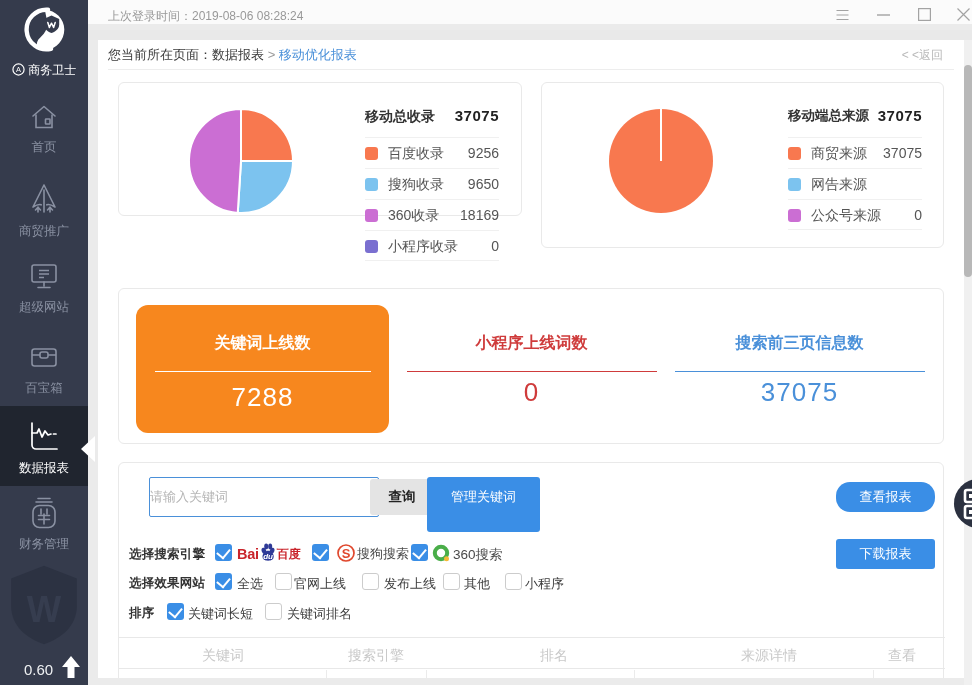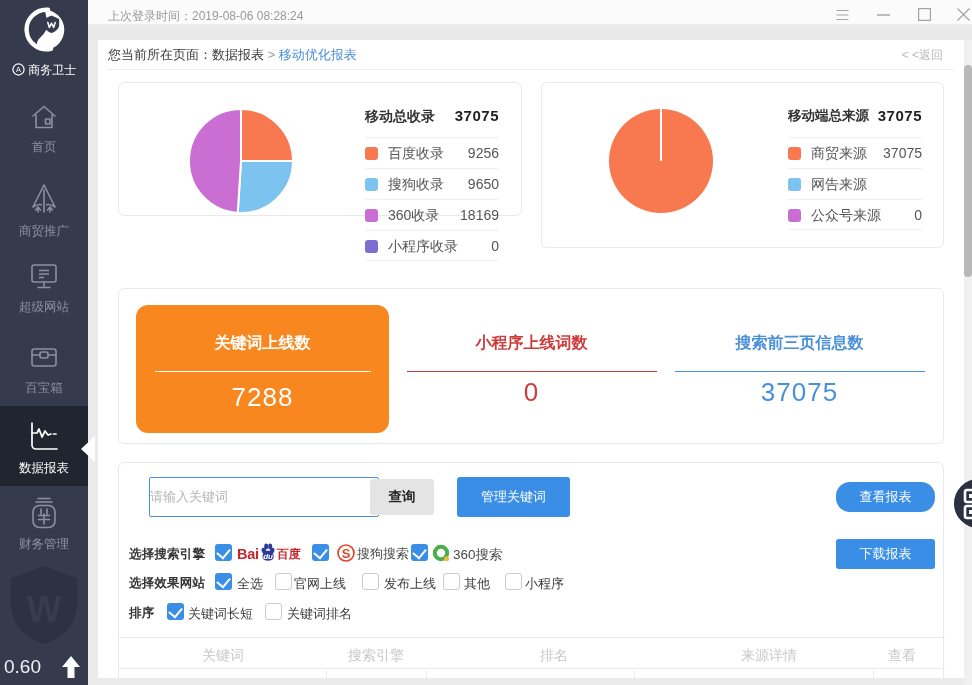--- a/index.html
+++ b/index.html
@@ -10,21 +10,21 @@
 
 
 #side { position:absolute; left:0; top:0; width:88px; height:685px; background:#353b4c; z-index:5; }
 #side .brand { position:absolute; top:62px; left:0; width:88px; text-align:center; color:#fff; font-size:12px; }
 .nav-item { position:absolute; left:0; width:88px; text-align:center; color:#8a91a2; }
 .nav-item .lbl { font-size:12.5px; display:block; margin-top:7px; }
 .nav-item svg { display:block; margin:0 auto; }
 .nav-sel { background:#20252f; }
 #notch { position:absolute; left:81px; top:436px; width:0; height:0; border-top:13px solid transparent; border-bottom:13px solid transparent; border-right:14px solid #fff; z-index:6; }
 #wm { position:absolute; left:5px; top:562px; width:78px; height:84px; }
-#ver { position:absolute; left:4px; bottom:7px; color:#eef0f2; font-size:19px; }
+#ver { position:absolute; left:24px; bottom:7px; color:#eef0f2; font-size:15px; }
 #uparrow { position:absolute; left:60px; bottom:6px; }
 
 
 #topbar { position:absolute; left:88px; top:0; width:884px; height:24px; background:#fbfbfb; }
 #topbar .lt { position:absolute; left:20px; top:8px; font-size:12px; color:#999; }
 #graystrip { position:absolute; left:88px; top:30px; width:884px; height:10px; background:#e9e9e9; }
 
 
 #panel { position:absolute; left:98px; top:40px; width:866px; height:638px; background:#fff; overflow:hidden; }
 #crumb { position:absolute; left:10px; top:0; width:846px; height:30px; border-bottom:1px solid #ededed; font-size:13px; color:#3a3a3a; line-height:30px; }
@@ -56,21 +56,21 @@
 .stat .v { font-size:26px; margin-top:5px; letter-spacing:1px; }
 #stat2 { left:286px; color:#cf3b3b; }
 #stat2 .ln { background:#cf3b3b; }
 #stat3 { left:554px; color:#4a90d9; }
 #stat3 .ln { background:#4a90d9; }
 
 
 #inp { position:absolute; left:10px; top:14px; width:230px; height:40px; border:1px solid #4a90d9; border-radius:2px; font-size:13px; color:#b5b5b5; line-height:38px; padding-left:0; background:#fff;margin-left:20px; }
 .btn { position:absolute; font-size:13px; text-align:center; border-radius:3px; cursor:default; }
 #bquery { left:251px; top:16px; width:64px; height:36px; background:#e4e4e4; color:#222; line-height:36px; font-weight:bold; font-size:13.5px; }
-#bmanage { left:338px; top:14px; width:113px; height:40px; background:#3a8ee6; color:#fff; line-height:40px; }
+#bmanage { left:308px; top:14px; width:113px; height:55px; background:#3a8ee6; color:#fff; line-height:40px; }
 #bview { left:717px; top:19px; width:99px; height:30px; background:#3a8ee6; color:#fff; line-height:30px;border-radius:14px; }
 #bdown { left:717px; top:76px; width:99px; height:30px; background:#3a8ee6; color:#fff; line-height:30px; }
 .frow { position:absolute; left:10px; width:806px; height:18px; font-size:13px; color:#333; }
 .frow b { color:#333; position:absolute; top:1px; font-size:12.5px; letter-spacing:0.2px; }
 .frow .lab { position:absolute; top:1px; color:#3c3c3c; }
 .ck { display:inline-block; width:17px; height:17px; border-radius:3px; position:absolute; top:-1px; }
 .ck-on { background:#3a8ee6; }
 .ck-on:after { content:""; position:absolute; left:4px; top:2px; width:7px; height:10px; border:solid #fff; border-width:0 2px 2px 0; transform:rotate(40deg); }
 .ck-off { background:#fff; border:1px solid #ccc; }
 #thead { position:absolute; left:0; top:174px; width:826px; height:32px; border-top:1px solid #e8e8e8; border-bottom:1px solid #e8e8e8; color:#c9c9c9; font-size:14px; }

